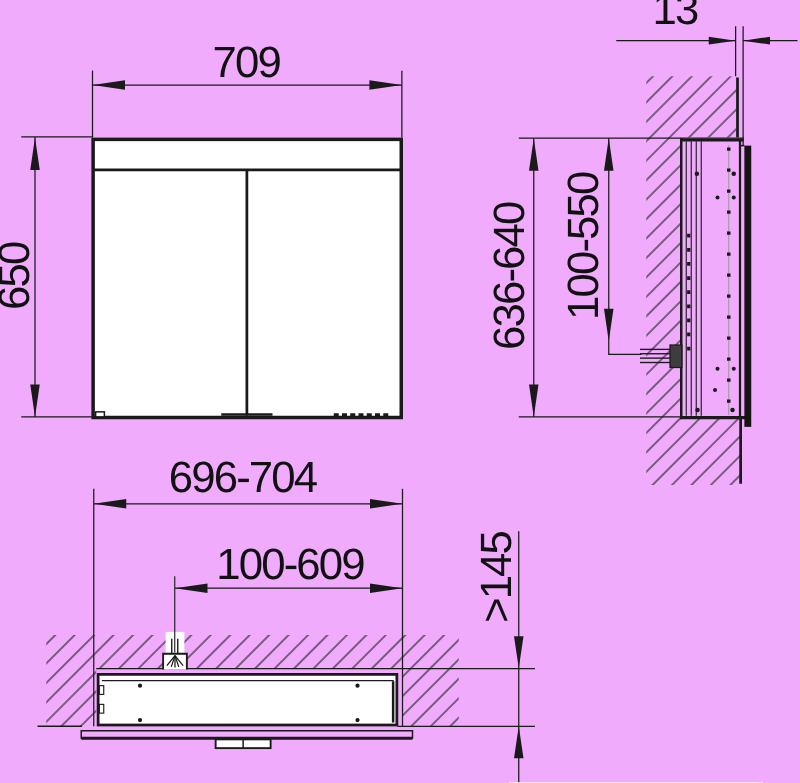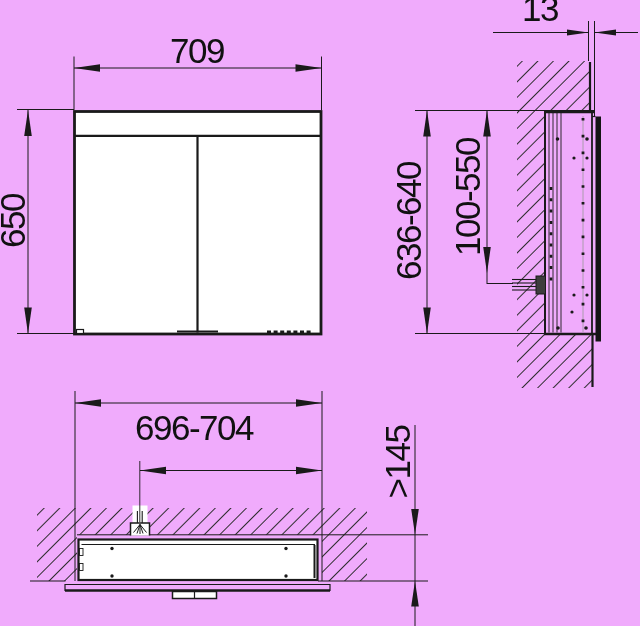--- a/index.html
+++ b/index.html
@@ -187,16 +187,17 @@
         <polygon points="415,581 411.2,606.5 418.8,606.5" fill="#1a1a1a" stroke="none"></polygon>
       </g>
     </g>
   </svg>
 
   <div class="dim-label" style="left:197px;top:50px;">709</div>
   <div class="dim-label vert" style="left:12px;top:221px;">650</div>
   <div class="dim-label" style="left:540px;top:8px;">13</div>
   <div class="dim-label vert" style="left:408px;top:221px;">636-640</div>
   <div class="dim-label vert" style="left:467px;top:197px;">100-550</div>
-  <div class="dim-label" style="left:194px;top:382px;margin-top:45px;">696-704</div>
+  <div class="dim-label" style="left:194px;top:382px;">696-704</div>
+  <div class="dim-label" style="left:232px;top:452px;">100-609</div>
   <div class="dim-label vert" style="left:397px;top:462px;">&gt;145</div>
 
 </div>
 
 </body></html>

